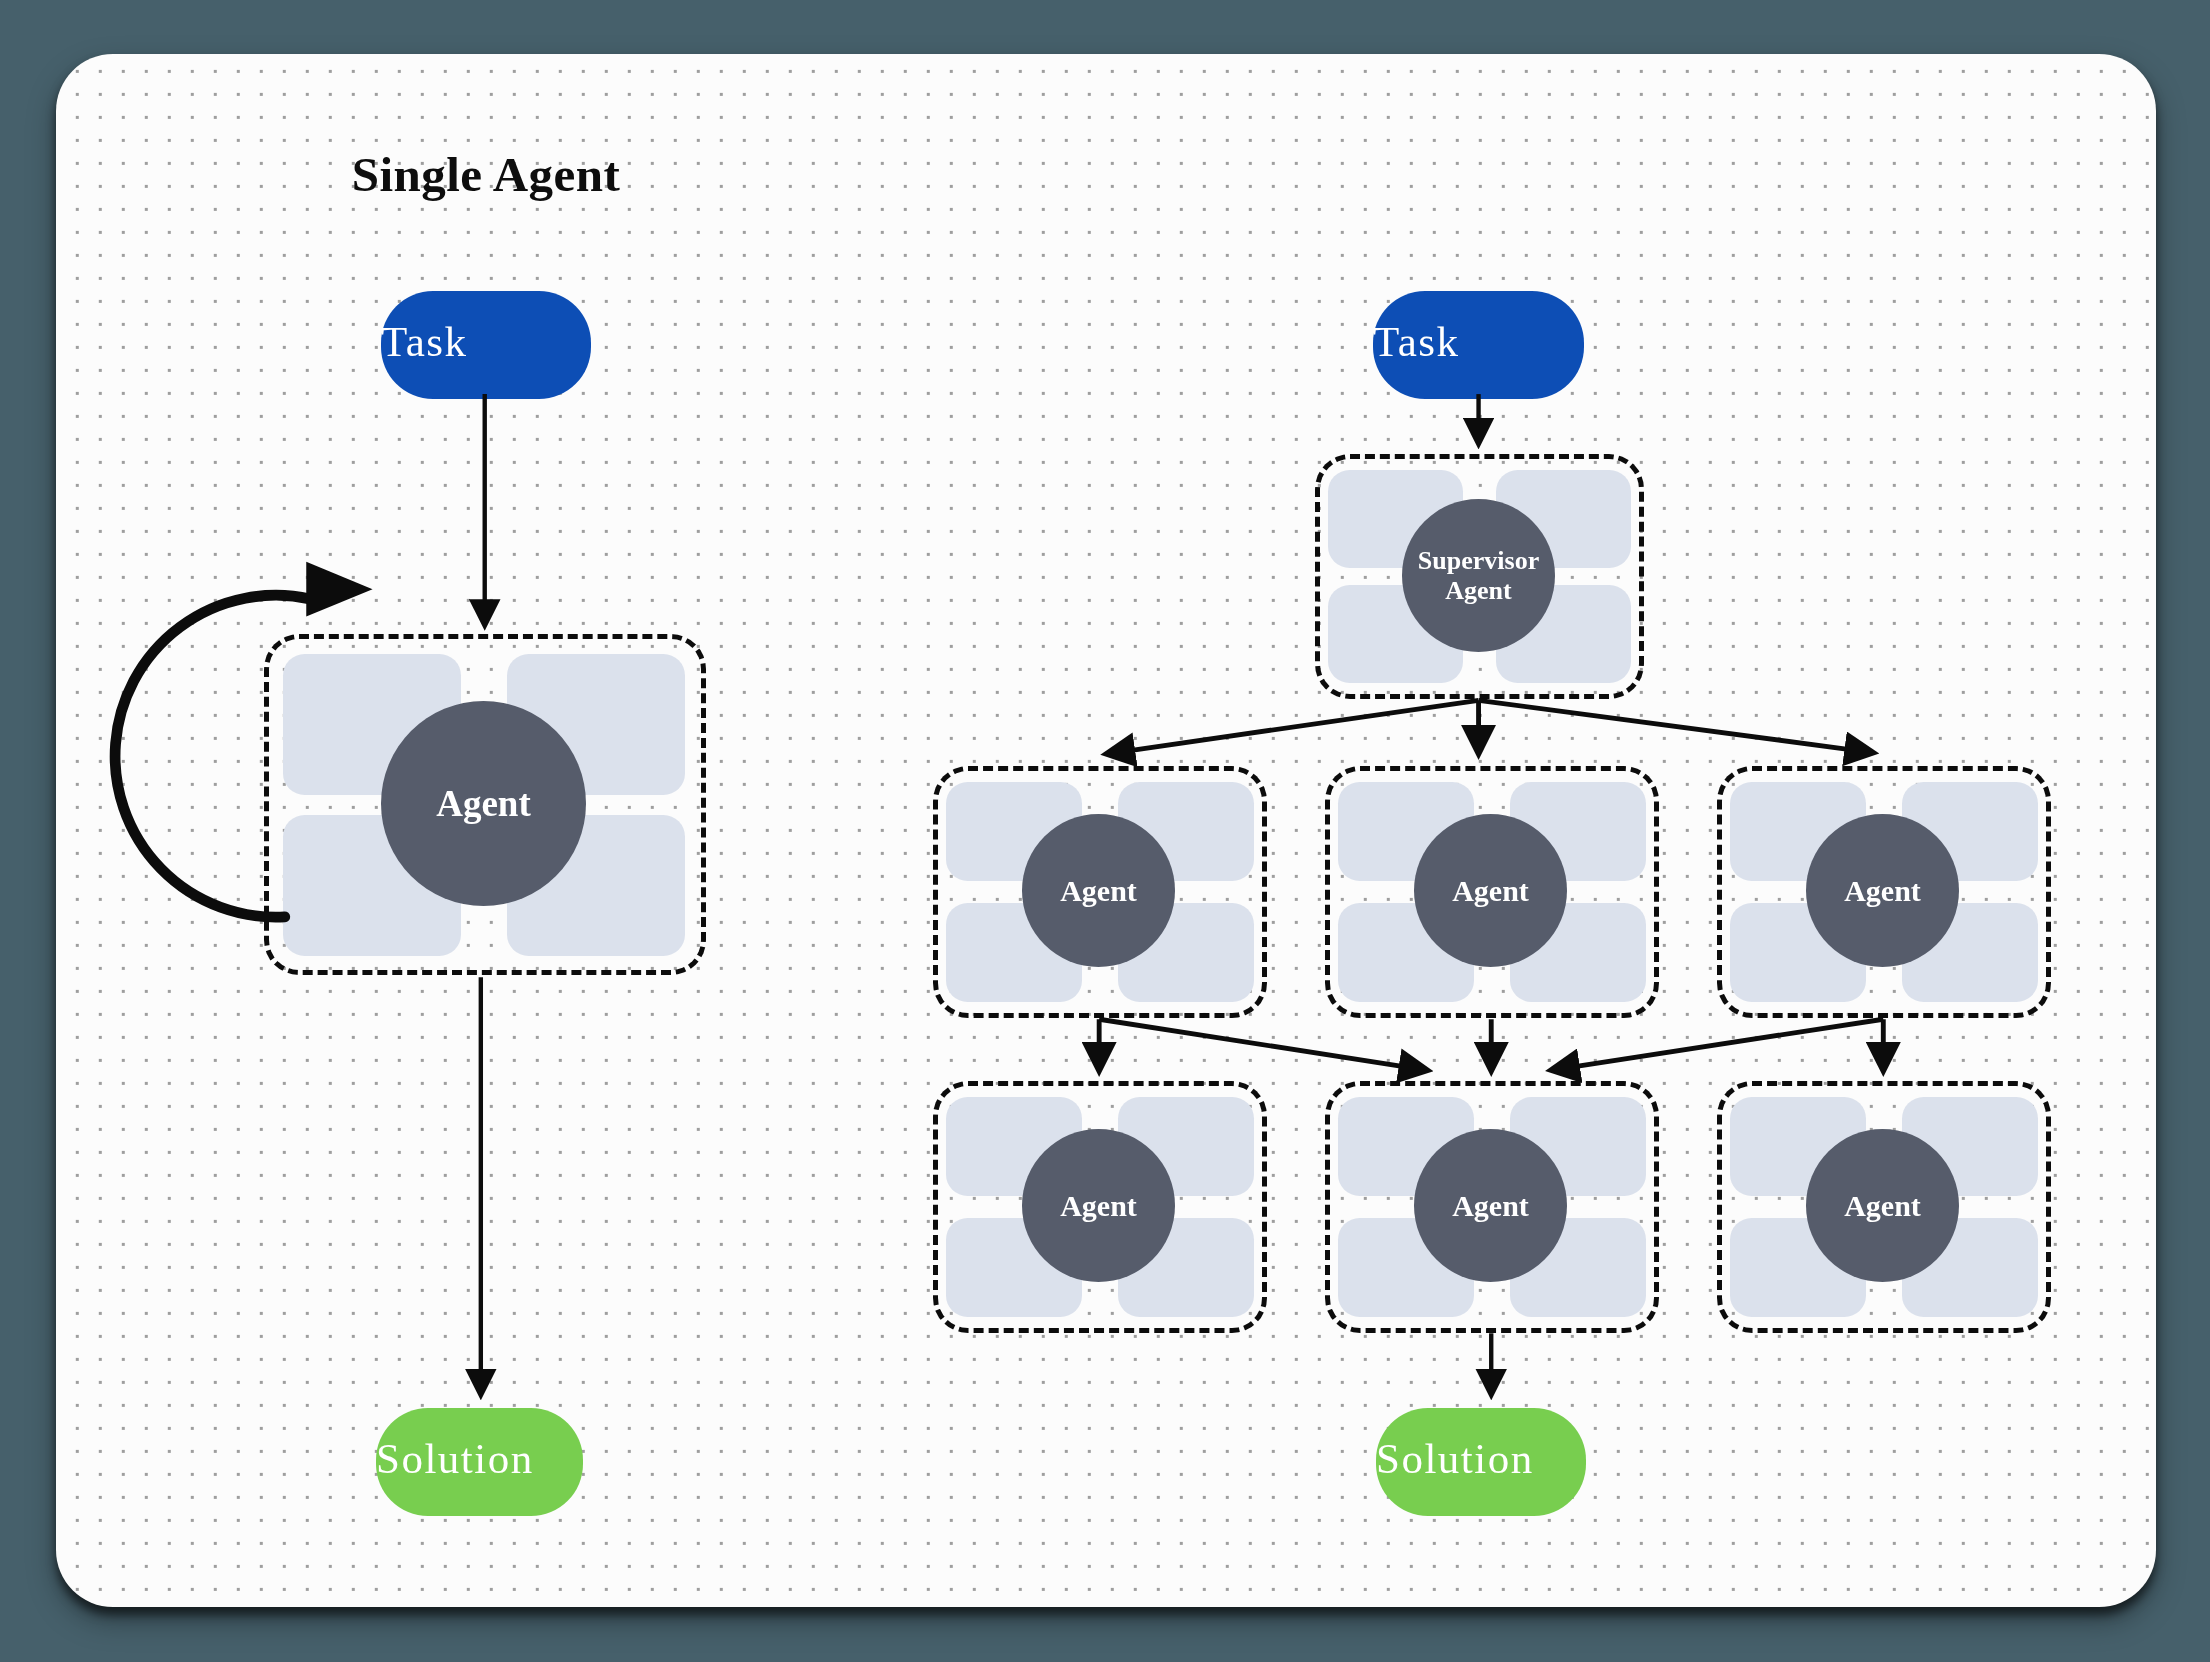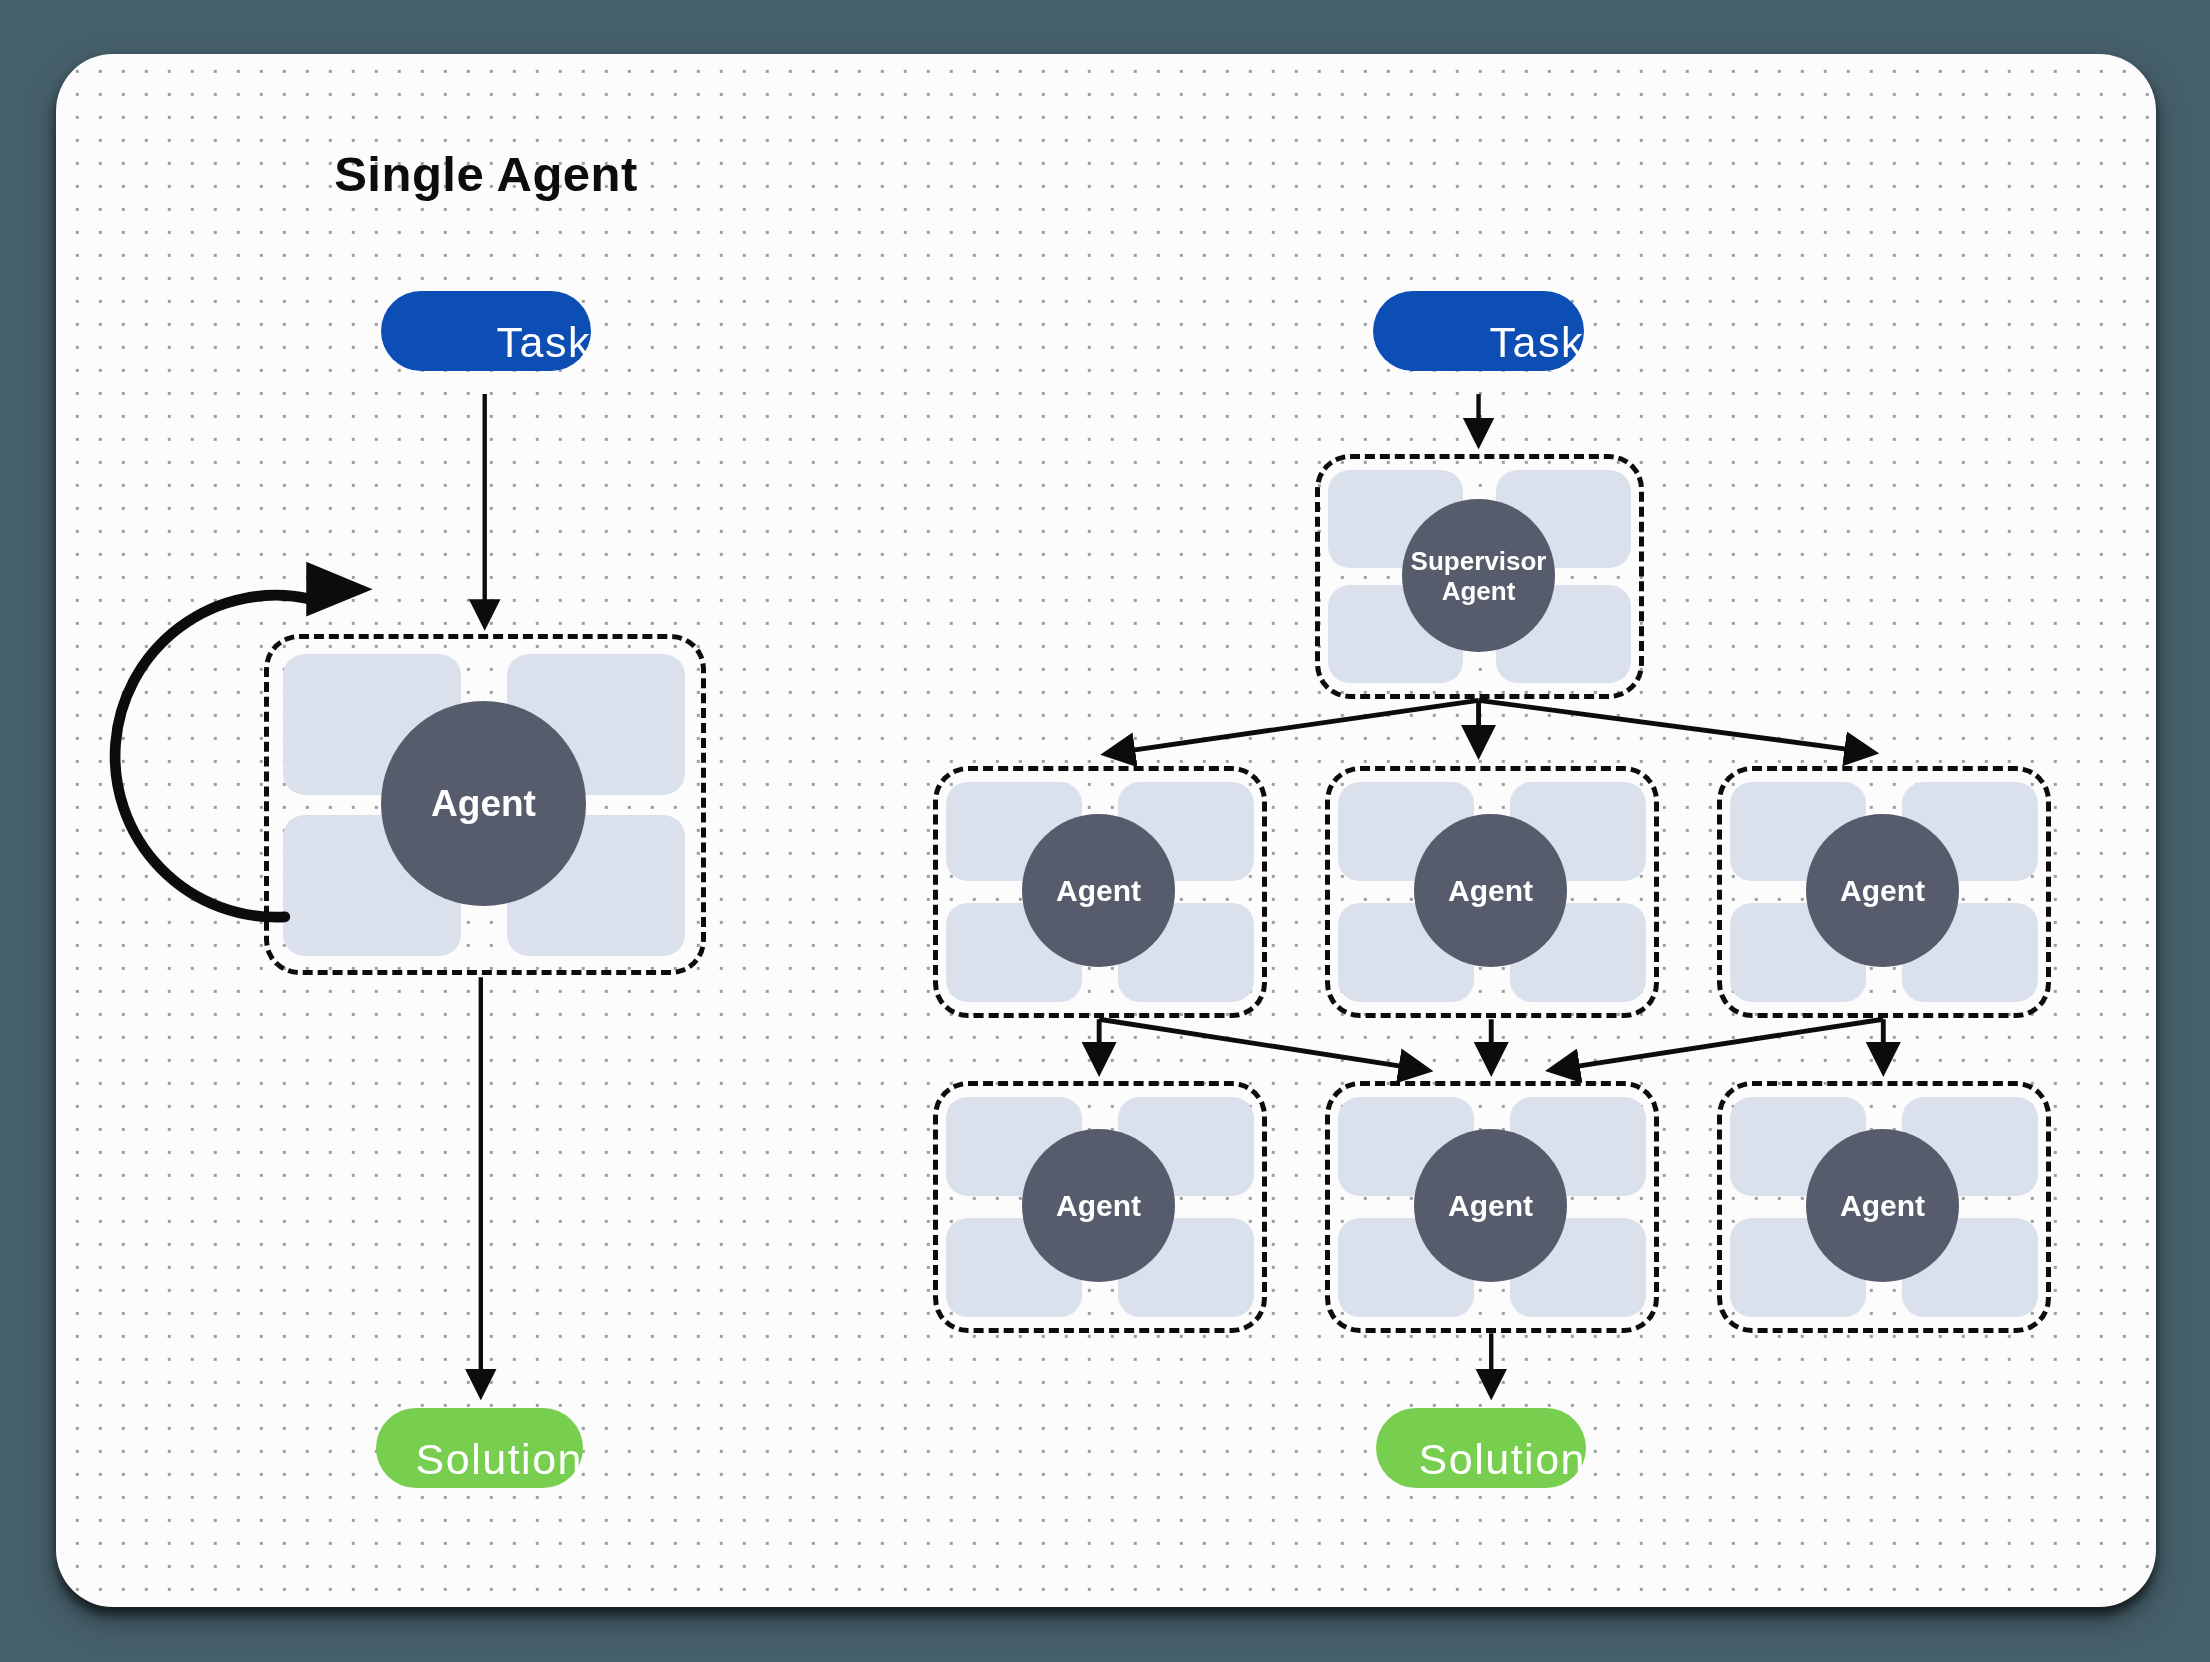--- a/index.html
+++ b/index.html
@@ -1,24 +1,24 @@
 <!DOCTYPE html>
 <html><head>
 <meta charset="utf-8">
 <style>
   html,body{margin:0;padding:0;background:#46606b;}
   .canvas{position:relative;width:2211px;height:1663px;background:#46606b;overflow:hidden;
-          font-family:Liberation Sans, sans-serif;}
+          font-family:Liberation Serif, serif;}
   .card{position:absolute;left:56px;top:54px;width:2100px;height:1553px;background:#fcfcfc;
         border-radius:57px;box-shadow:0 7.8px 9.8px rgba(0,0,0,.55),0 13.7px 29px rgba(0,0,0,.35);
         background-image:radial-gradient(circle,#9e9e9e 1.5px,rgba(0,0,0,0) 1.9px);
         background-size:23px 23px;background-position:9.8px 5.9px;}
   .col-title{position:absolute;width:488px;text-align:center;font-size:49px;line-height:59px;
         font-weight:bold;color:#0d0d0d;letter-spacing:0.5px;}
-  .pill{position:absolute;height:80px;border-radius:52px;color:#ffffff;text-align:right;
+  .pill{position:absolute;height:108px;border-radius:52px;color:#ffffff;text-align:left;
         line-height:102px;font-size:43px;font-weight:300;letter-spacing:1.5px;}
   .pill-blue{background:#0d4eb5;}
   .pill-green{background:#78ce4f;}
   .agent-box{position:absolute;border:5.9px dashed #0c0c0c;border-radius:35px;box-sizing:border-box;}
   .tile{position:absolute;background:#dbe1ec;border-radius:21.5px;}
   .node-circle{position:absolute;background:#565c6b;border-radius:50%;color:#ffffff;
         display:flex;flex-direction:column;align-items:center;justify-content:center;
         text-align:center;font-weight:bold;z-index:2;}
   .node-circle .big{font-size:37px;}
   .node-circle .mid{font-size:30px;}

